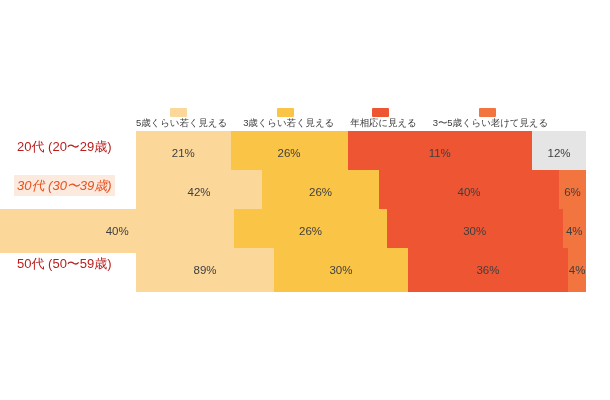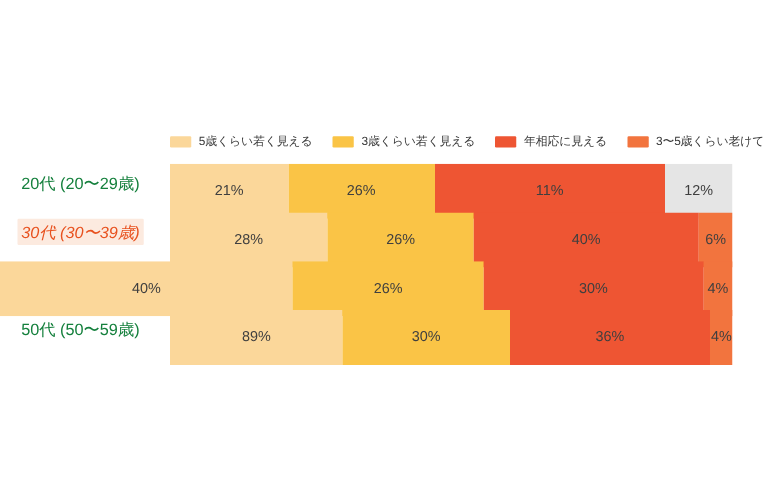--- a/index.html
+++ b/index.html
@@ -30,21 +30,21 @@
     top: 108px;
     width: 450px;
     display: flex;
     flex-direction: row;
     align-items: center;
     justify-content: flex-start;
     gap: 0px;
   }
   .legend-item {
     display: flex;
-    flex-direction: row;
+    flex-direction: column;
     align-items: center;
     margin-right: 16px;
     white-space: nowrap;
   }
   .legend-swatch {
     width: 17px;
     height: 9px;
     margin-right: 6px;
     flex: 0 0 auto;
     border-radius: 1px;
@@ -78,21 +78,21 @@
     flex: 0 0 136px;
     display: flex;
     align-items: center;
     justify-content: flex-start;
     box-sizing: border-box;
     padding-left: 14px;
   }
   .cat-label {
     font-size: 13px;
     line-height: 19px;
-    color: #15803d;
+    color: #b91c1c;
     white-space: nowrap;
     padding: 1px 3px;
     border-radius: 1px;
   }
   .cat-label.highlight {
     color: #e8511e;
     background: #fcead f;
     background: #fceadf;
     font-style: italic;
   }
@@ -160,21 +160,21 @@
             <span>12%</span>
           </div>
         </div>
       </div>
       <div class="row">
         <div class="cat-label-wrap">
           <span class="cat-label highlight">30代 (30〜39歳)</span>
         </div>
         <div class="bar">
           <div class="seg" style="background: rgb(251, 215, 154); flex: 0 0 28%;">
-            <span>28%</span>
+            <span>42%</span>
           </div>
           <div class="seg" style="background: rgb(250, 196, 70); flex: 0 0 26%;">
             <span>26%</span>
           </div>
           <div class="seg" style="background: rgb(238, 85, 51); flex: 0 0 40%;">
             <span>40%</span>
           </div>
           <div class="seg" style="background: rgb(242, 116, 62); flex: 0 0 6%;">
             <span>6%</span>
           </div>

